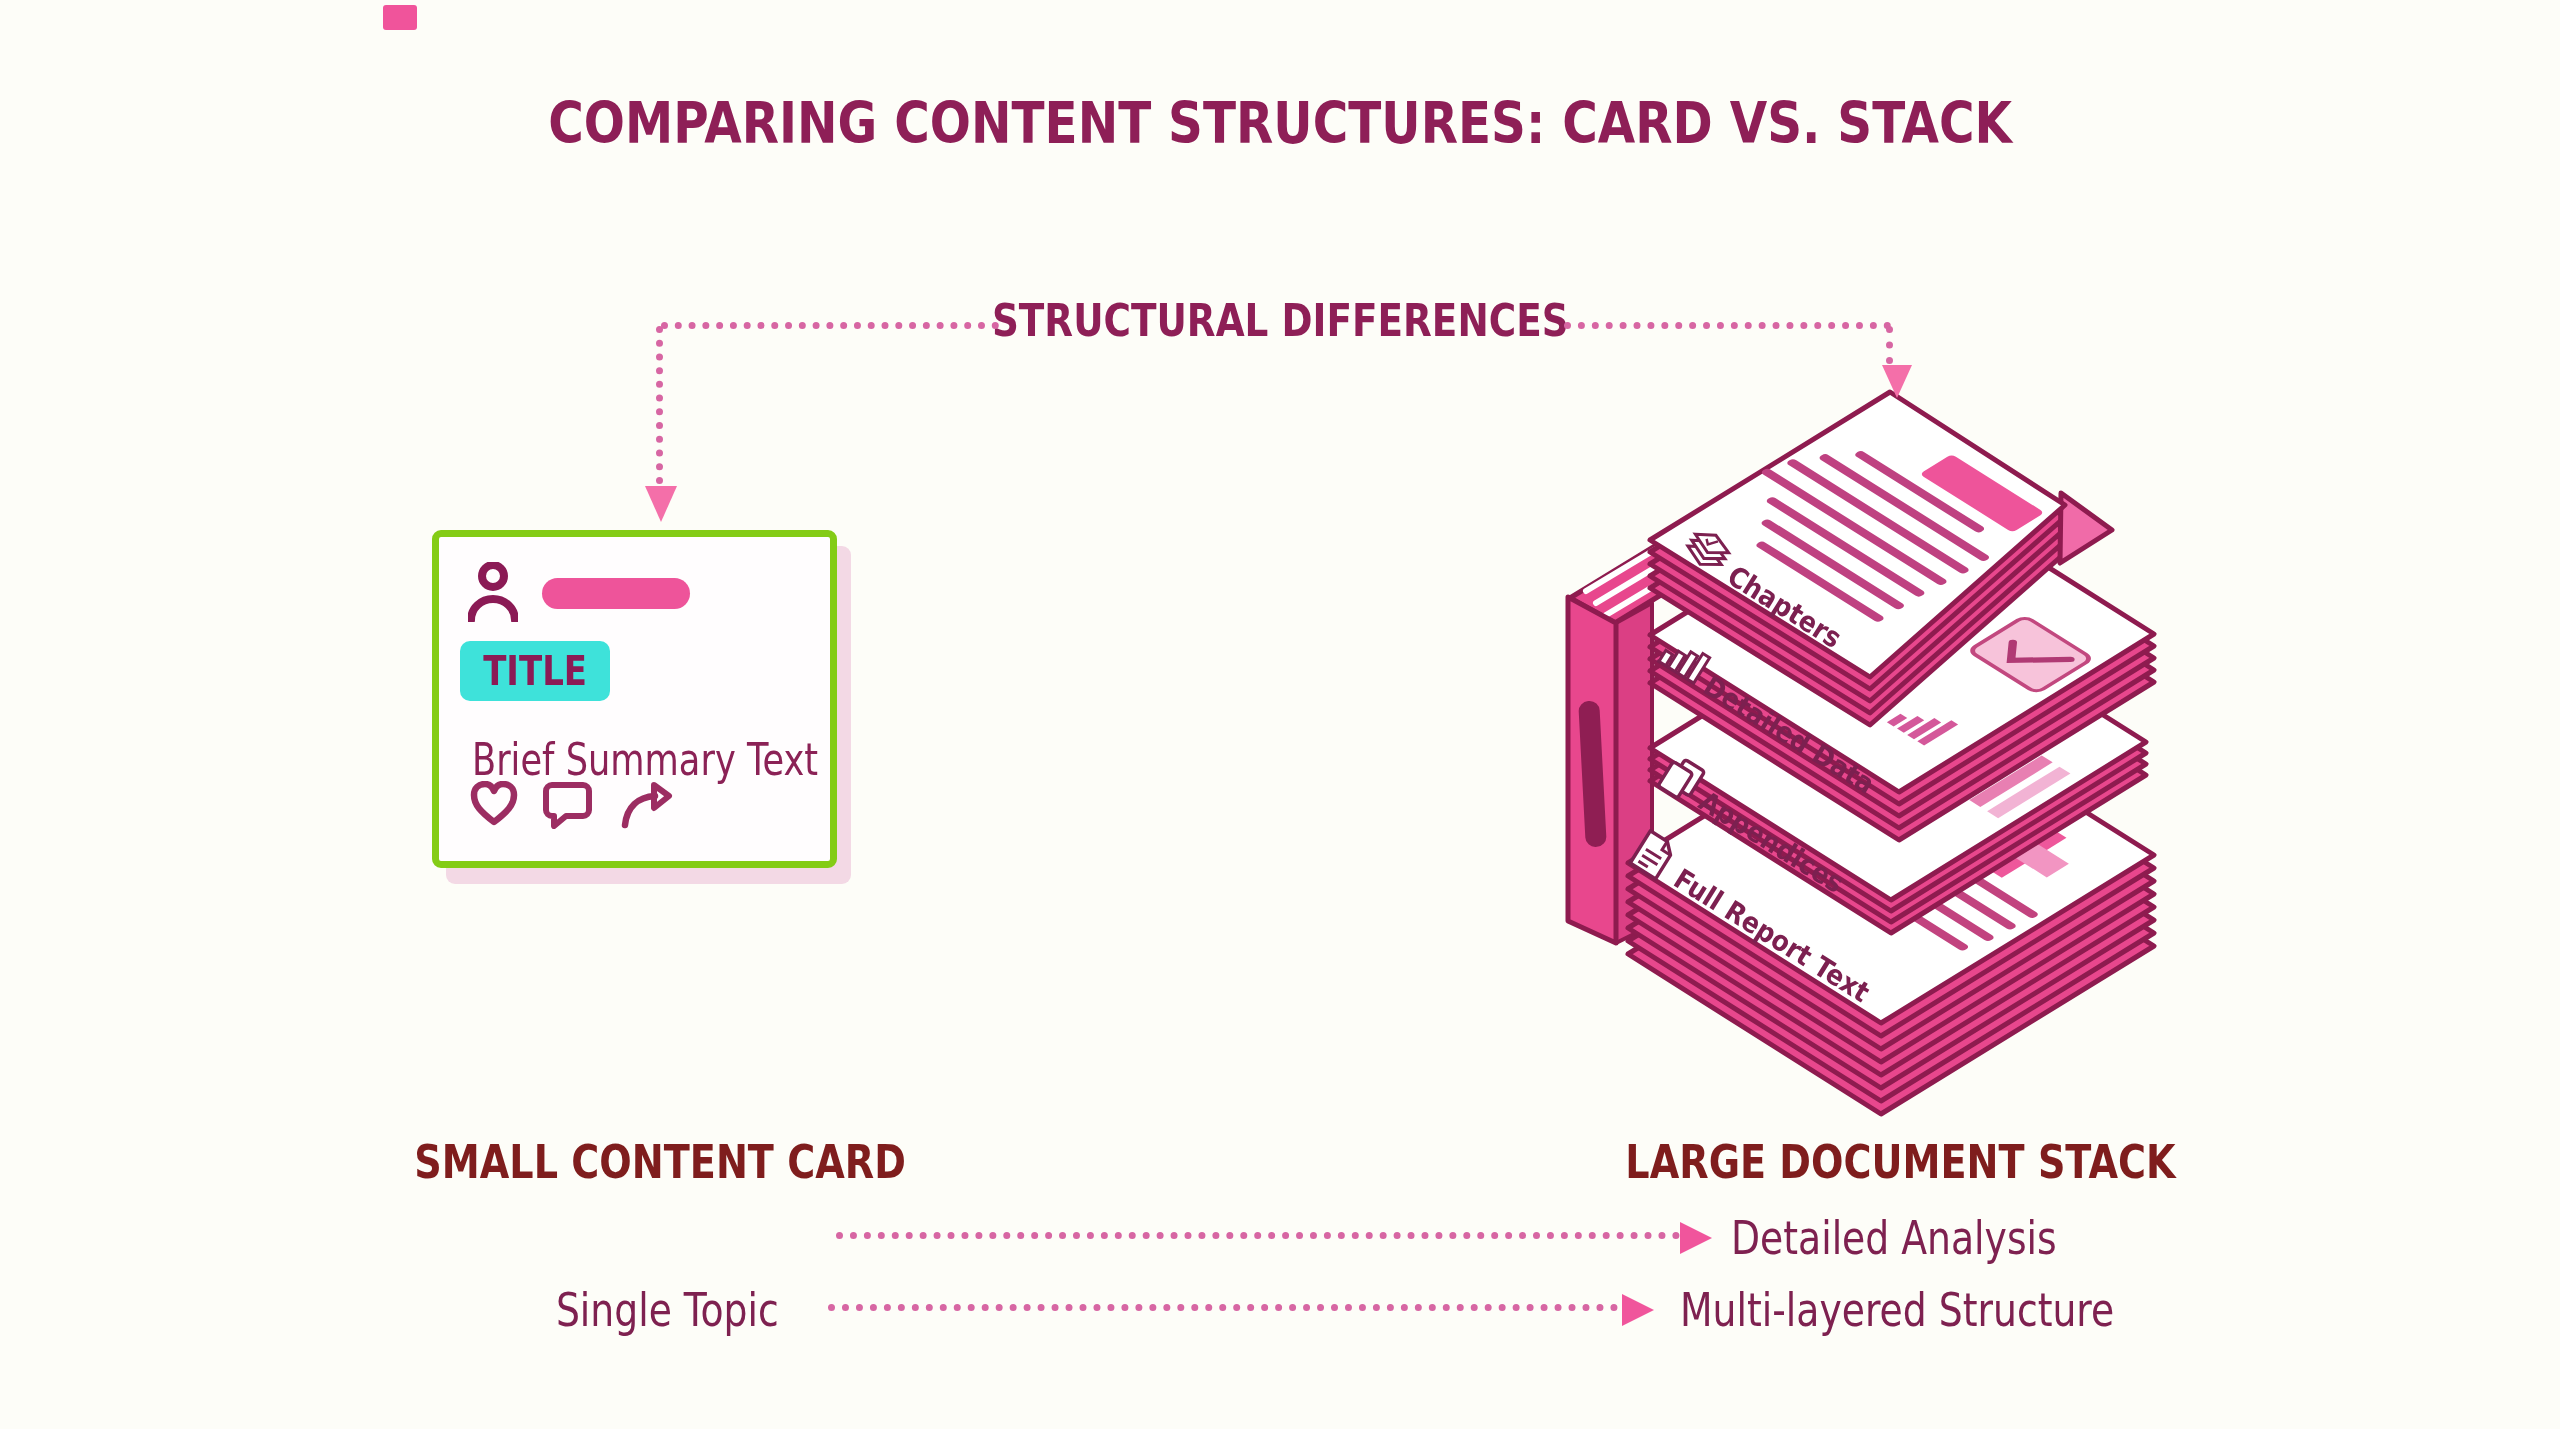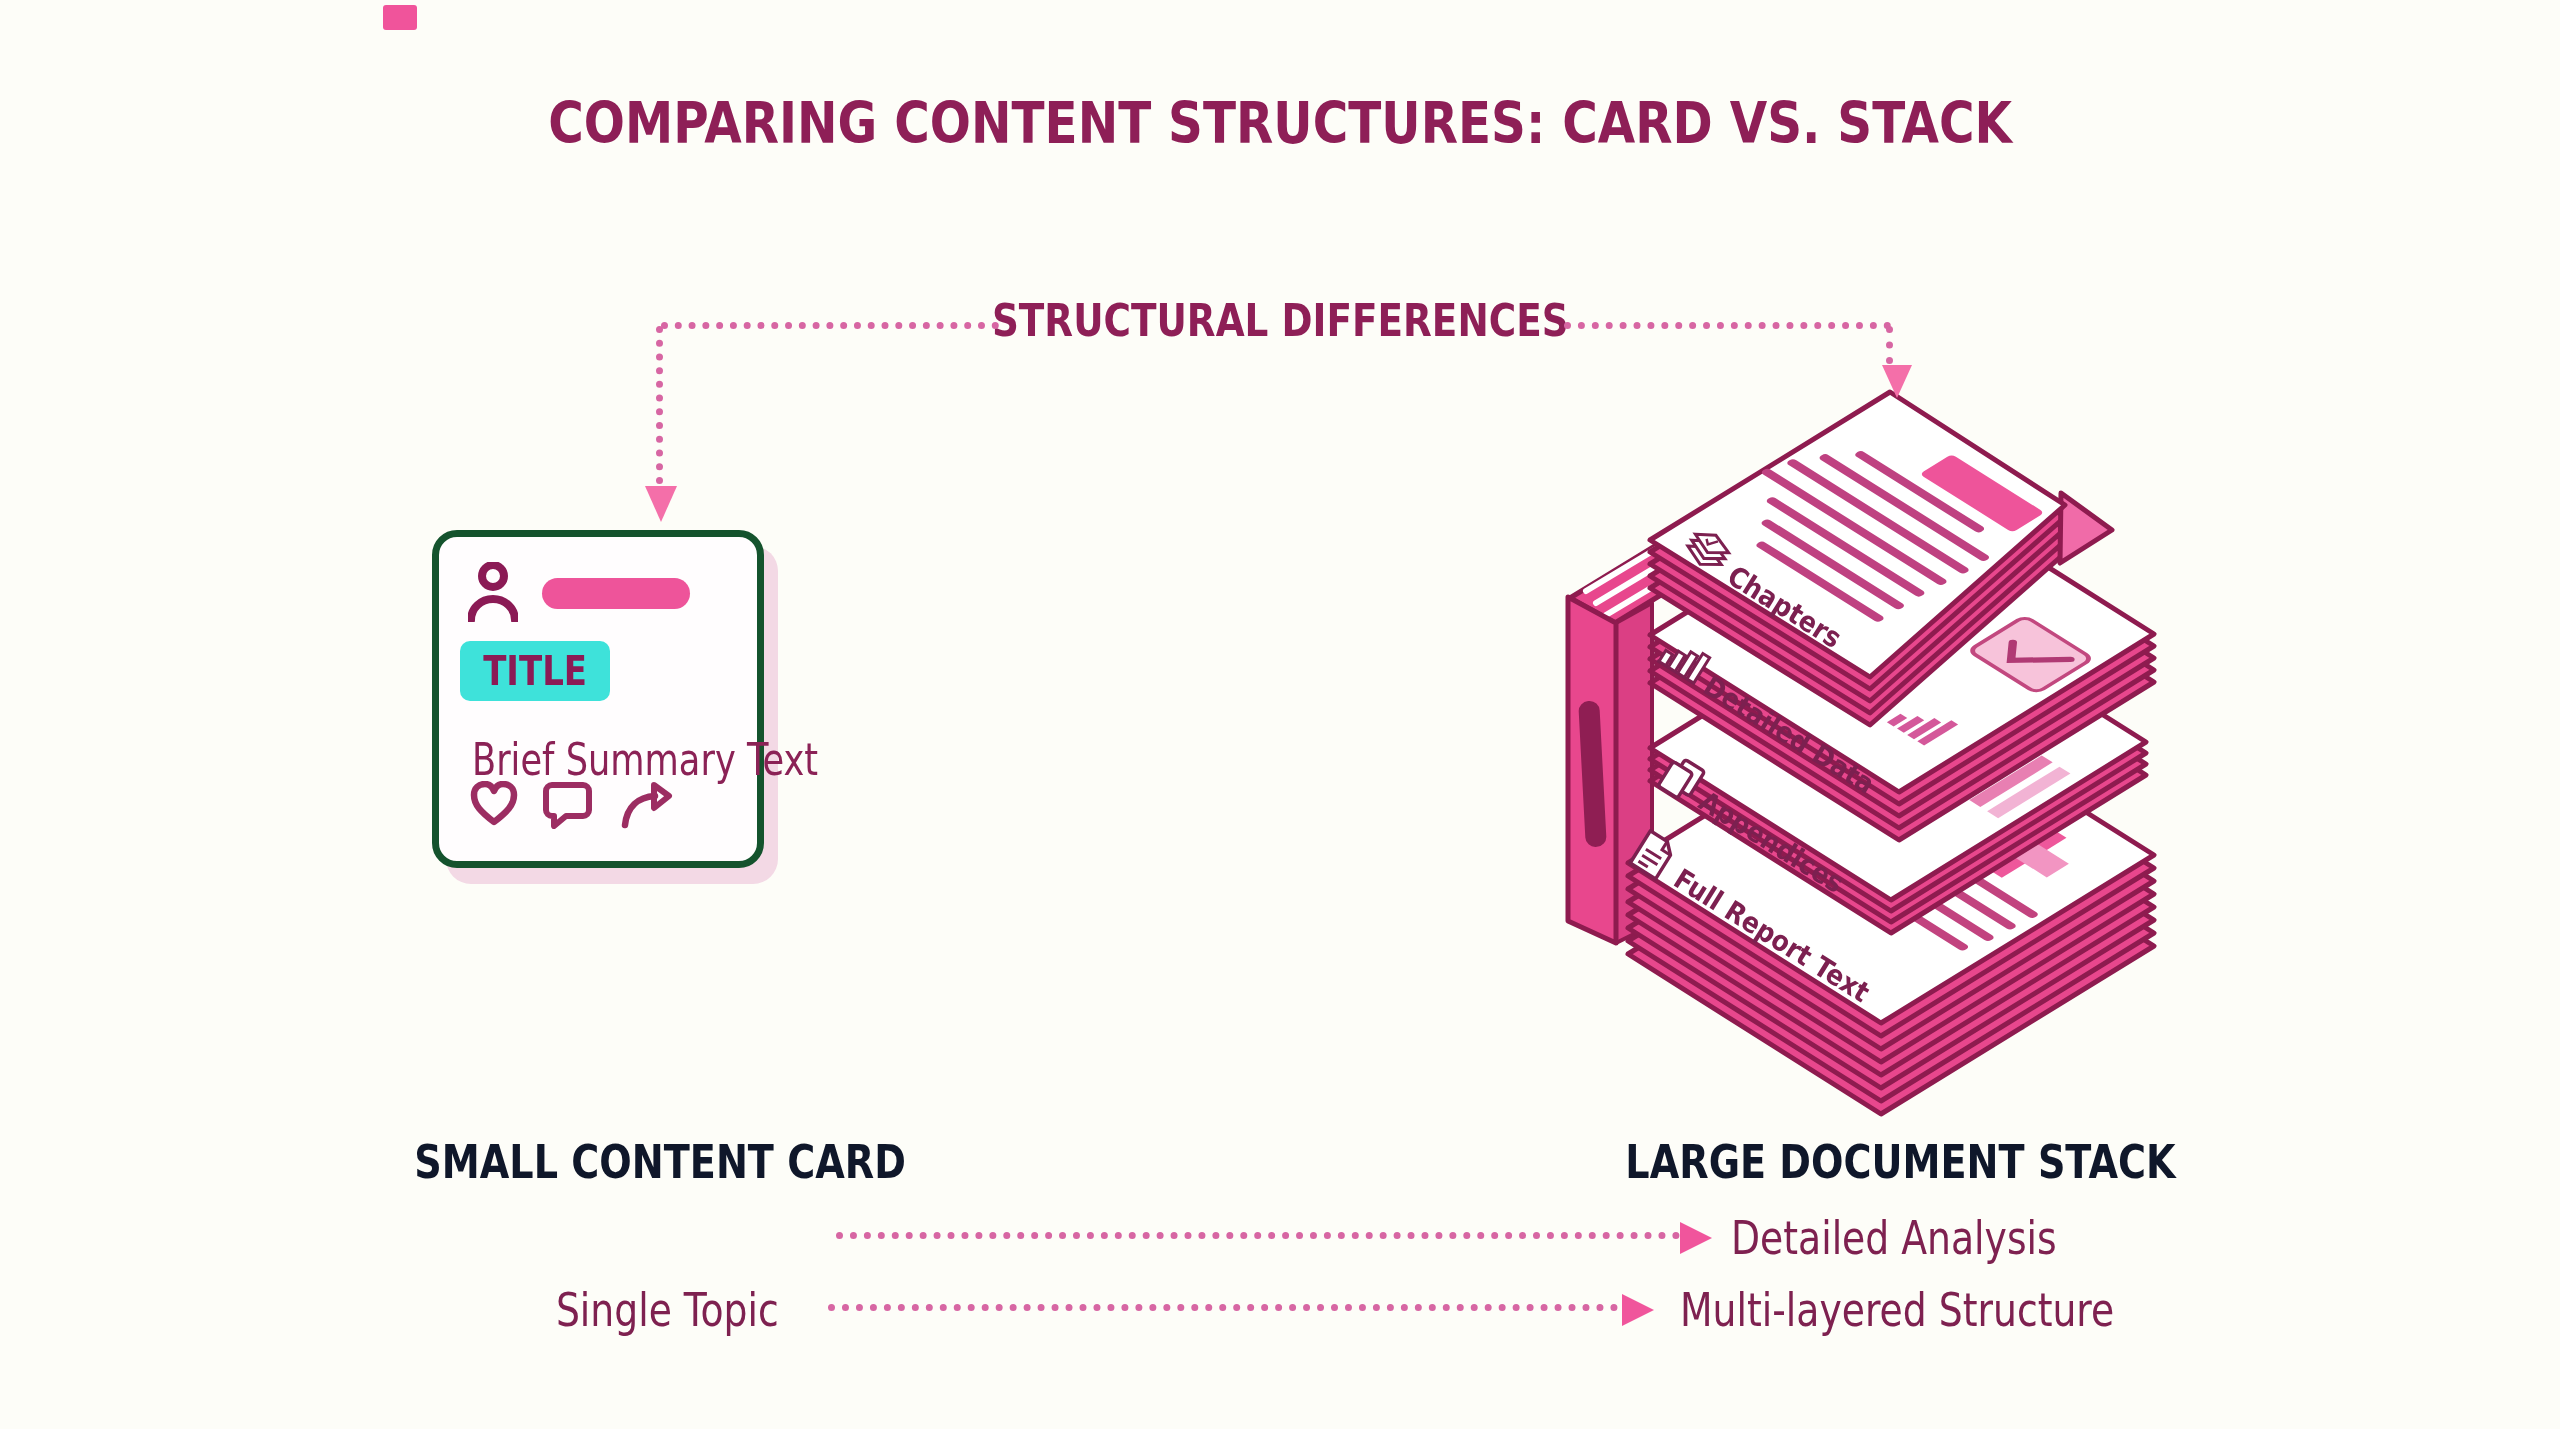--- a/index.html
+++ b/index.html
@@ -2,29 +2,29 @@
 <html><head>
 <meta charset="utf-8">
 <style>
   html,body{margin:0;padding:0;}
   body{width:2560px;height:1429px;background:#fdfdf8;font-family:"DejaVu Sans","Liberation Sans",sans-serif;overflow:hidden;}
   #canvas{position:relative;width:2560px;height:1429px;background:#fdfdf8;}
   .abs{position:absolute;}
   .cx{display:inline-block;transform:scaleX(0.85);transform-origin:center;white-space:nowrap;}
   .cx-left{display:inline-block;transform:scaleX(0.82);transform-origin:left center;white-space:nowrap;}
   .cx-right{display:inline-block;transform:scaleX(0.82);transform-origin:right center;white-space:nowrap;}
-  .heading{color:#0f172a;font-weight:700;font-size:46px;line-height:52px;}
+  .heading{color:#7f1d1d;font-weight:700;font-size:46px;line-height:52px;}
   .rowlabel{color:#7e2150;font-weight:400;font-size:46px;line-height:52px;}
   .title-row{left:0;right:0;top:92px;text-align:center;color:#8e1f57;font-weight:700;font-size:57px;line-height:62px;}
   .sub-row{left:0;right:0;top:296px;text-align:center;color:#8e1f57;font-weight:700;font-size:44px;line-height:50px;}
   .dot-h{height:0;border-top:7px dotted #d766a3;}
   .dot-v{width:0;border-left:7px dotted #d766a3;}
   .arrow-down{width:0;height:0;border-left:16px solid transparent;border-right:16px solid transparent;border-top:36px solid #f46fa9;}
   .arrow-right{width:0;height:0;border-top:16px solid transparent;border-bottom:16px solid transparent;border-left:32px solid #f0559c;}
-  .card{left:432px;top:530px;width:332px;height:338px;background:#fffdfe;border:7px solid #14532d;border-radius:25px;box-shadow:14px 16px 0 #f3d9e5;box-sizing:border-box;}
+  .card{left:432px;top:530px;width:405px;height:338px;background:#fffdfe;border:7px solid #84cc16;border-radius:9px;box-shadow:14px 16px 0 #f3d9e5;box-sizing:border-box;}
   .pink-bar{left:103px;top:41px;width:148px;height:31px;border-radius:16px;background:#ee549a;}
   .chip{left:21px;top:104px;width:150px;height:60px;border-radius:10px;background:#3ee2da;display:flex;align-items:center;justify-content:center;color:#8b1a55;font-weight:700;font-size:40px;}
   .summary{left:33px;top:174px;color:#8b2256;font-size:44px;line-height:50px;font-weight:400;margin-top:24px;}
   .pink-square{left:383px;top:5px;width:34px;height:25px;background:#f0549b;border-radius:3px;}
   svg text{font-family:"DejaVu Sans","Liberation Sans",sans-serif;}
 </style>
 </head>
 <body>
 
 <div id="canvas">

